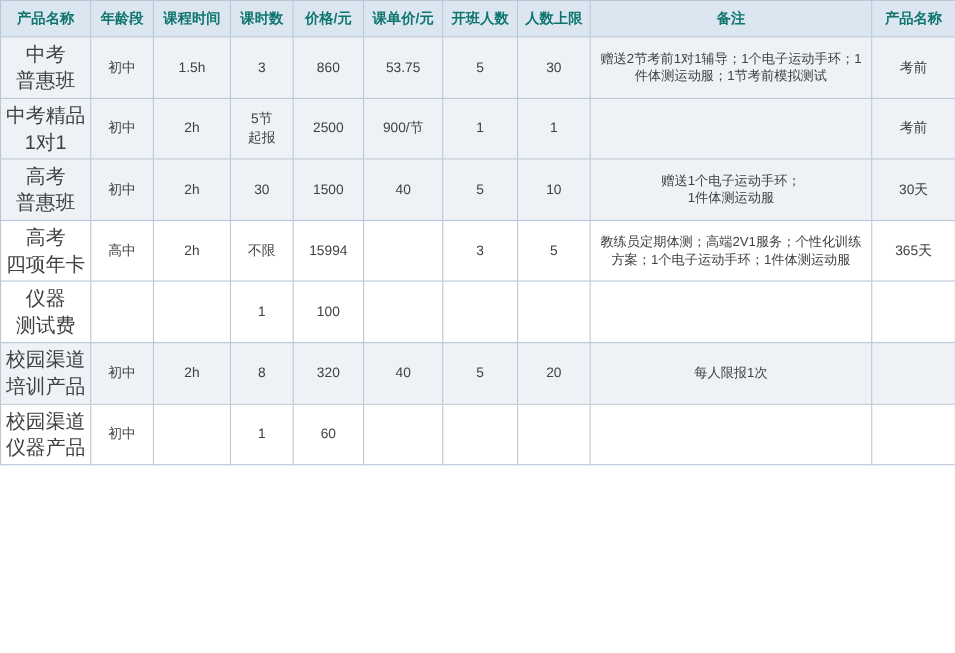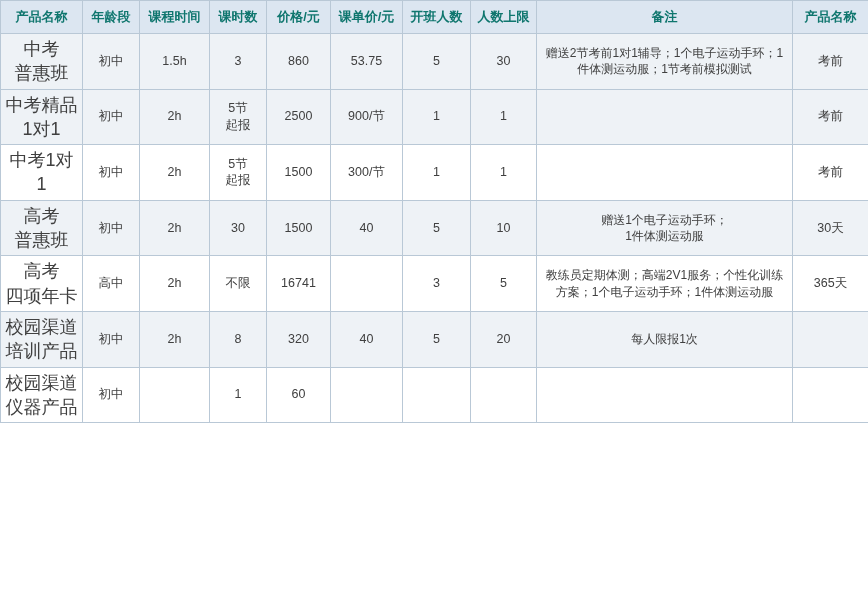--- a/index.html
+++ b/index.html
@@ -112,55 +112,55 @@
         <td>初中</td>
         <td>2h</td>
         <td>5节<br>起报</td>
         <td>2500</td>
         <td>900/节</td>
         <td>1</td>
         <td>1</td>
         <td class="note"></td>
         <td>考前</td>
       </tr>
-      <tr class="plain">
-        <td class="name">中考1对1</td>
-        <td>初中</td>
-        <td>2h</td>
-        <td>5节<br>起报</td>
-        <td>1500</td>
-        <td>300/节</td>
-        <td>1</td>
-        <td>1</td>
-        <td class="note"></td>
-        <td>考前</td>
-      </tr>
       <tr class="shaded">
         <td class="name">高考<br>普惠班</td>
         <td>初中</td>
         <td>2h</td>
         <td>30</td>
         <td>1500</td>
         <td>40</td>
         <td>5</td>
         <td>10</td>
         <td class="note">赠送1个电子运动手环；<br>1件体测运动服</td>
         <td>30天</td>
       </tr>
       <tr class="plain">
         <td class="name">高考<br>四项年卡</td>
         <td>高中</td>
         <td>2h</td>
         <td>不限</td>
-        <td>16741</td>
+        <td>15994</td>
         <td></td>
         <td>3</td>
         <td>5</td>
         <td class="note">教练员定期体测；高端2V1服务；个性化训练方案；1个电子运动手环；1件体测运动服</td>
         <td>365天</td>
+      </tr>
+      <tr class="plain">
+        <td class="name">仪器<br>测试费</td>
+        <td></td>
+        <td></td>
+        <td>1</td>
+        <td>100</td>
+        <td></td>
+        <td></td>
+        <td></td>
+        <td class="note"></td>
+        <td></td>
       </tr>
       <tr class="shaded">
         <td class="name">校园渠道<br>培训产品</td>
         <td>初中</td>
         <td>2h</td>
         <td>8</td>
         <td>320</td>
         <td>40</td>
         <td>5</td>
         <td>20</td>

